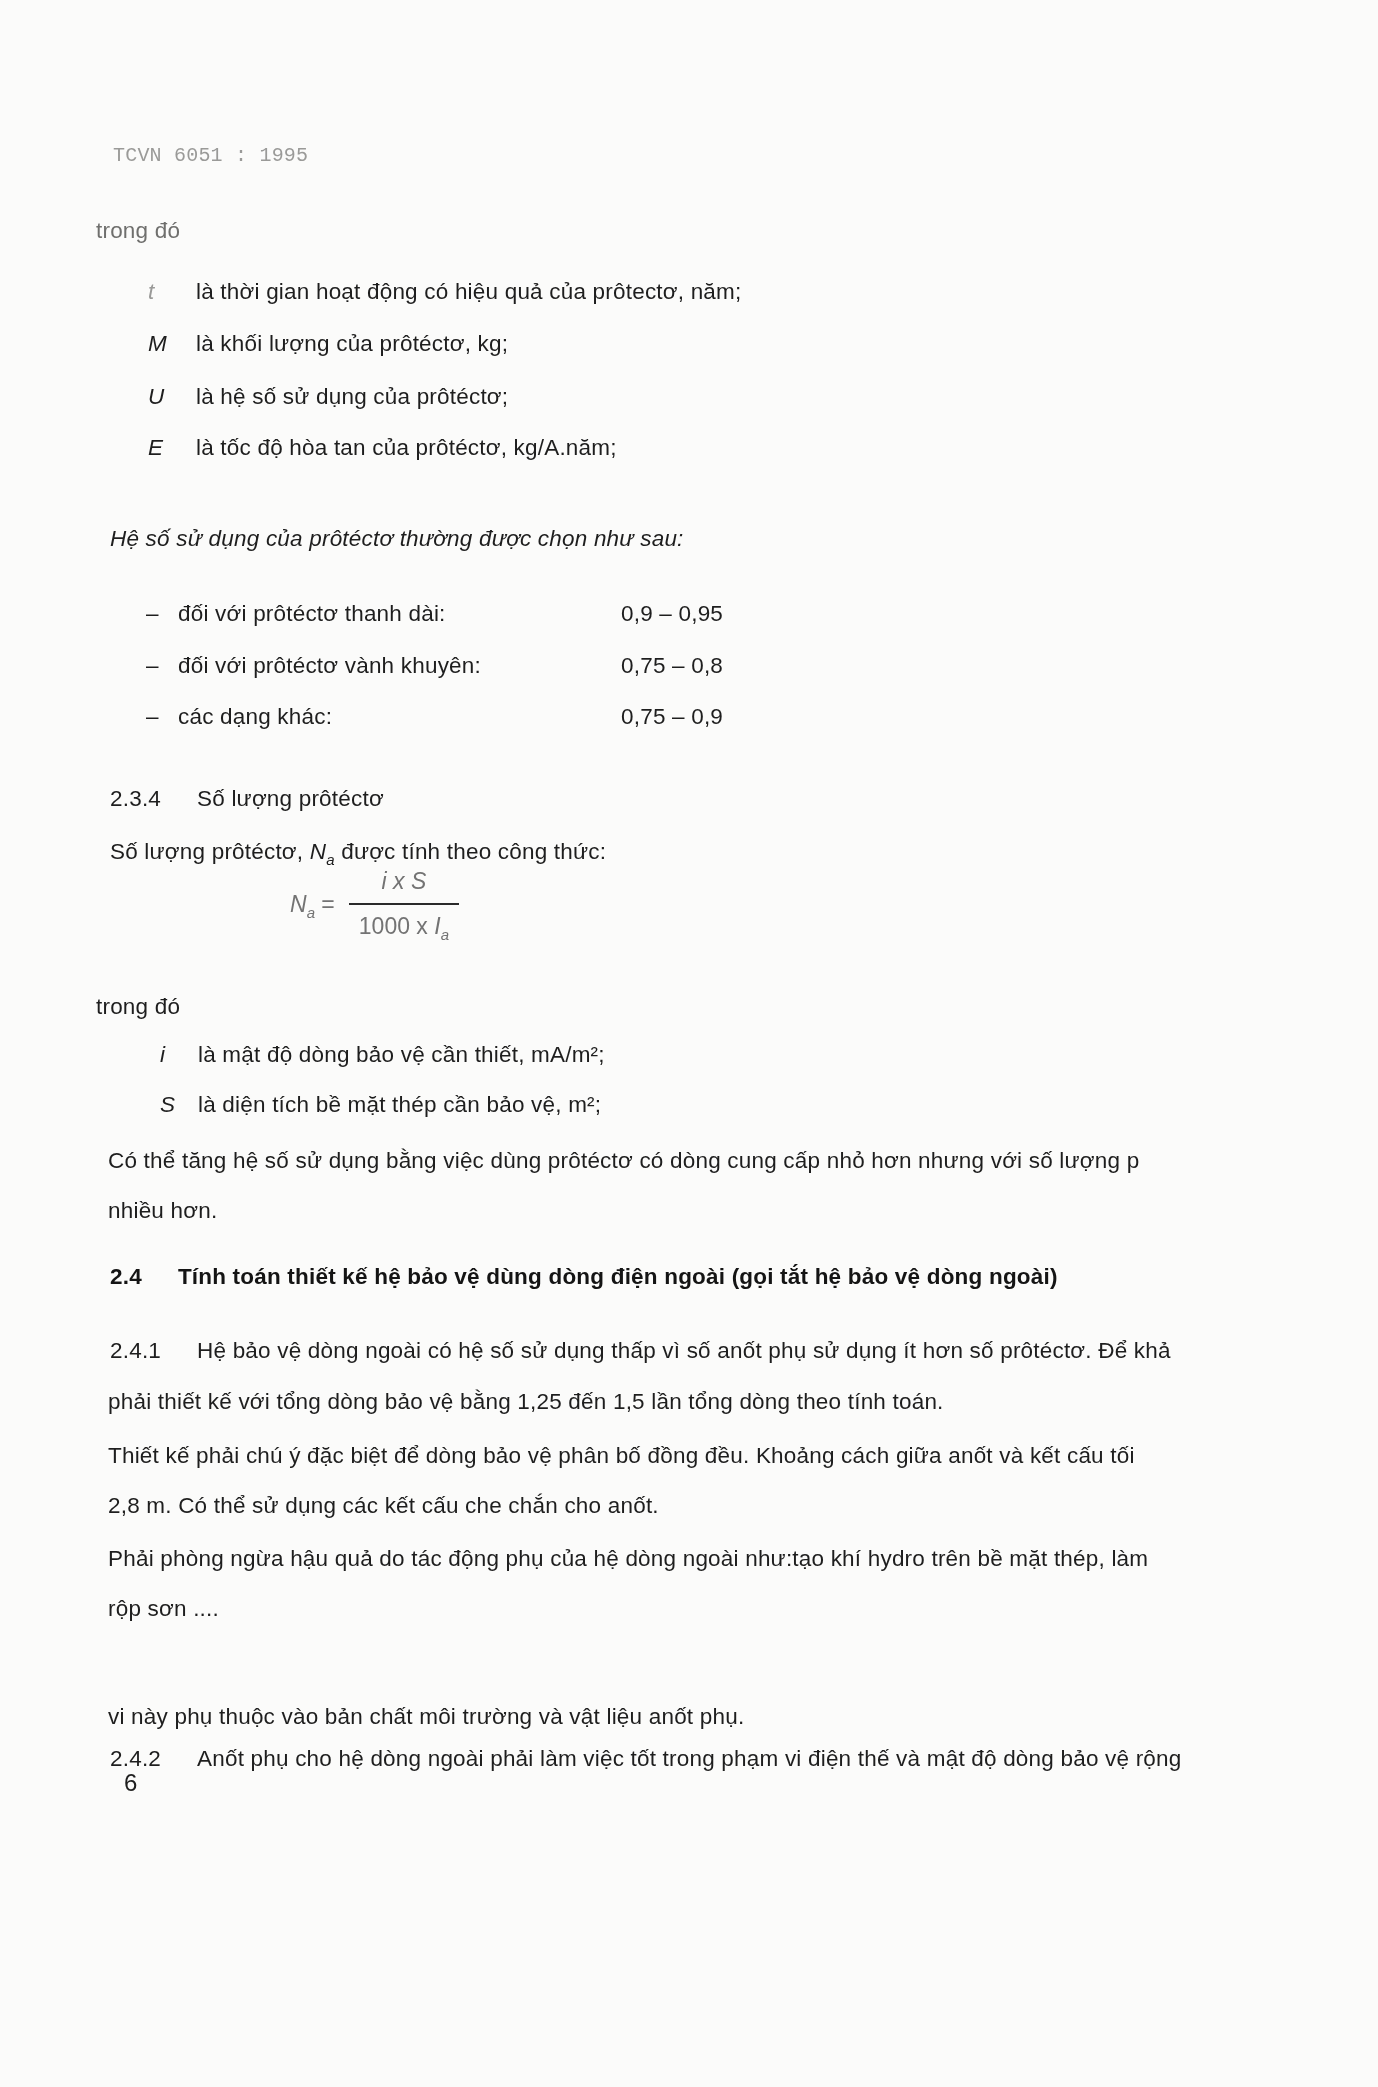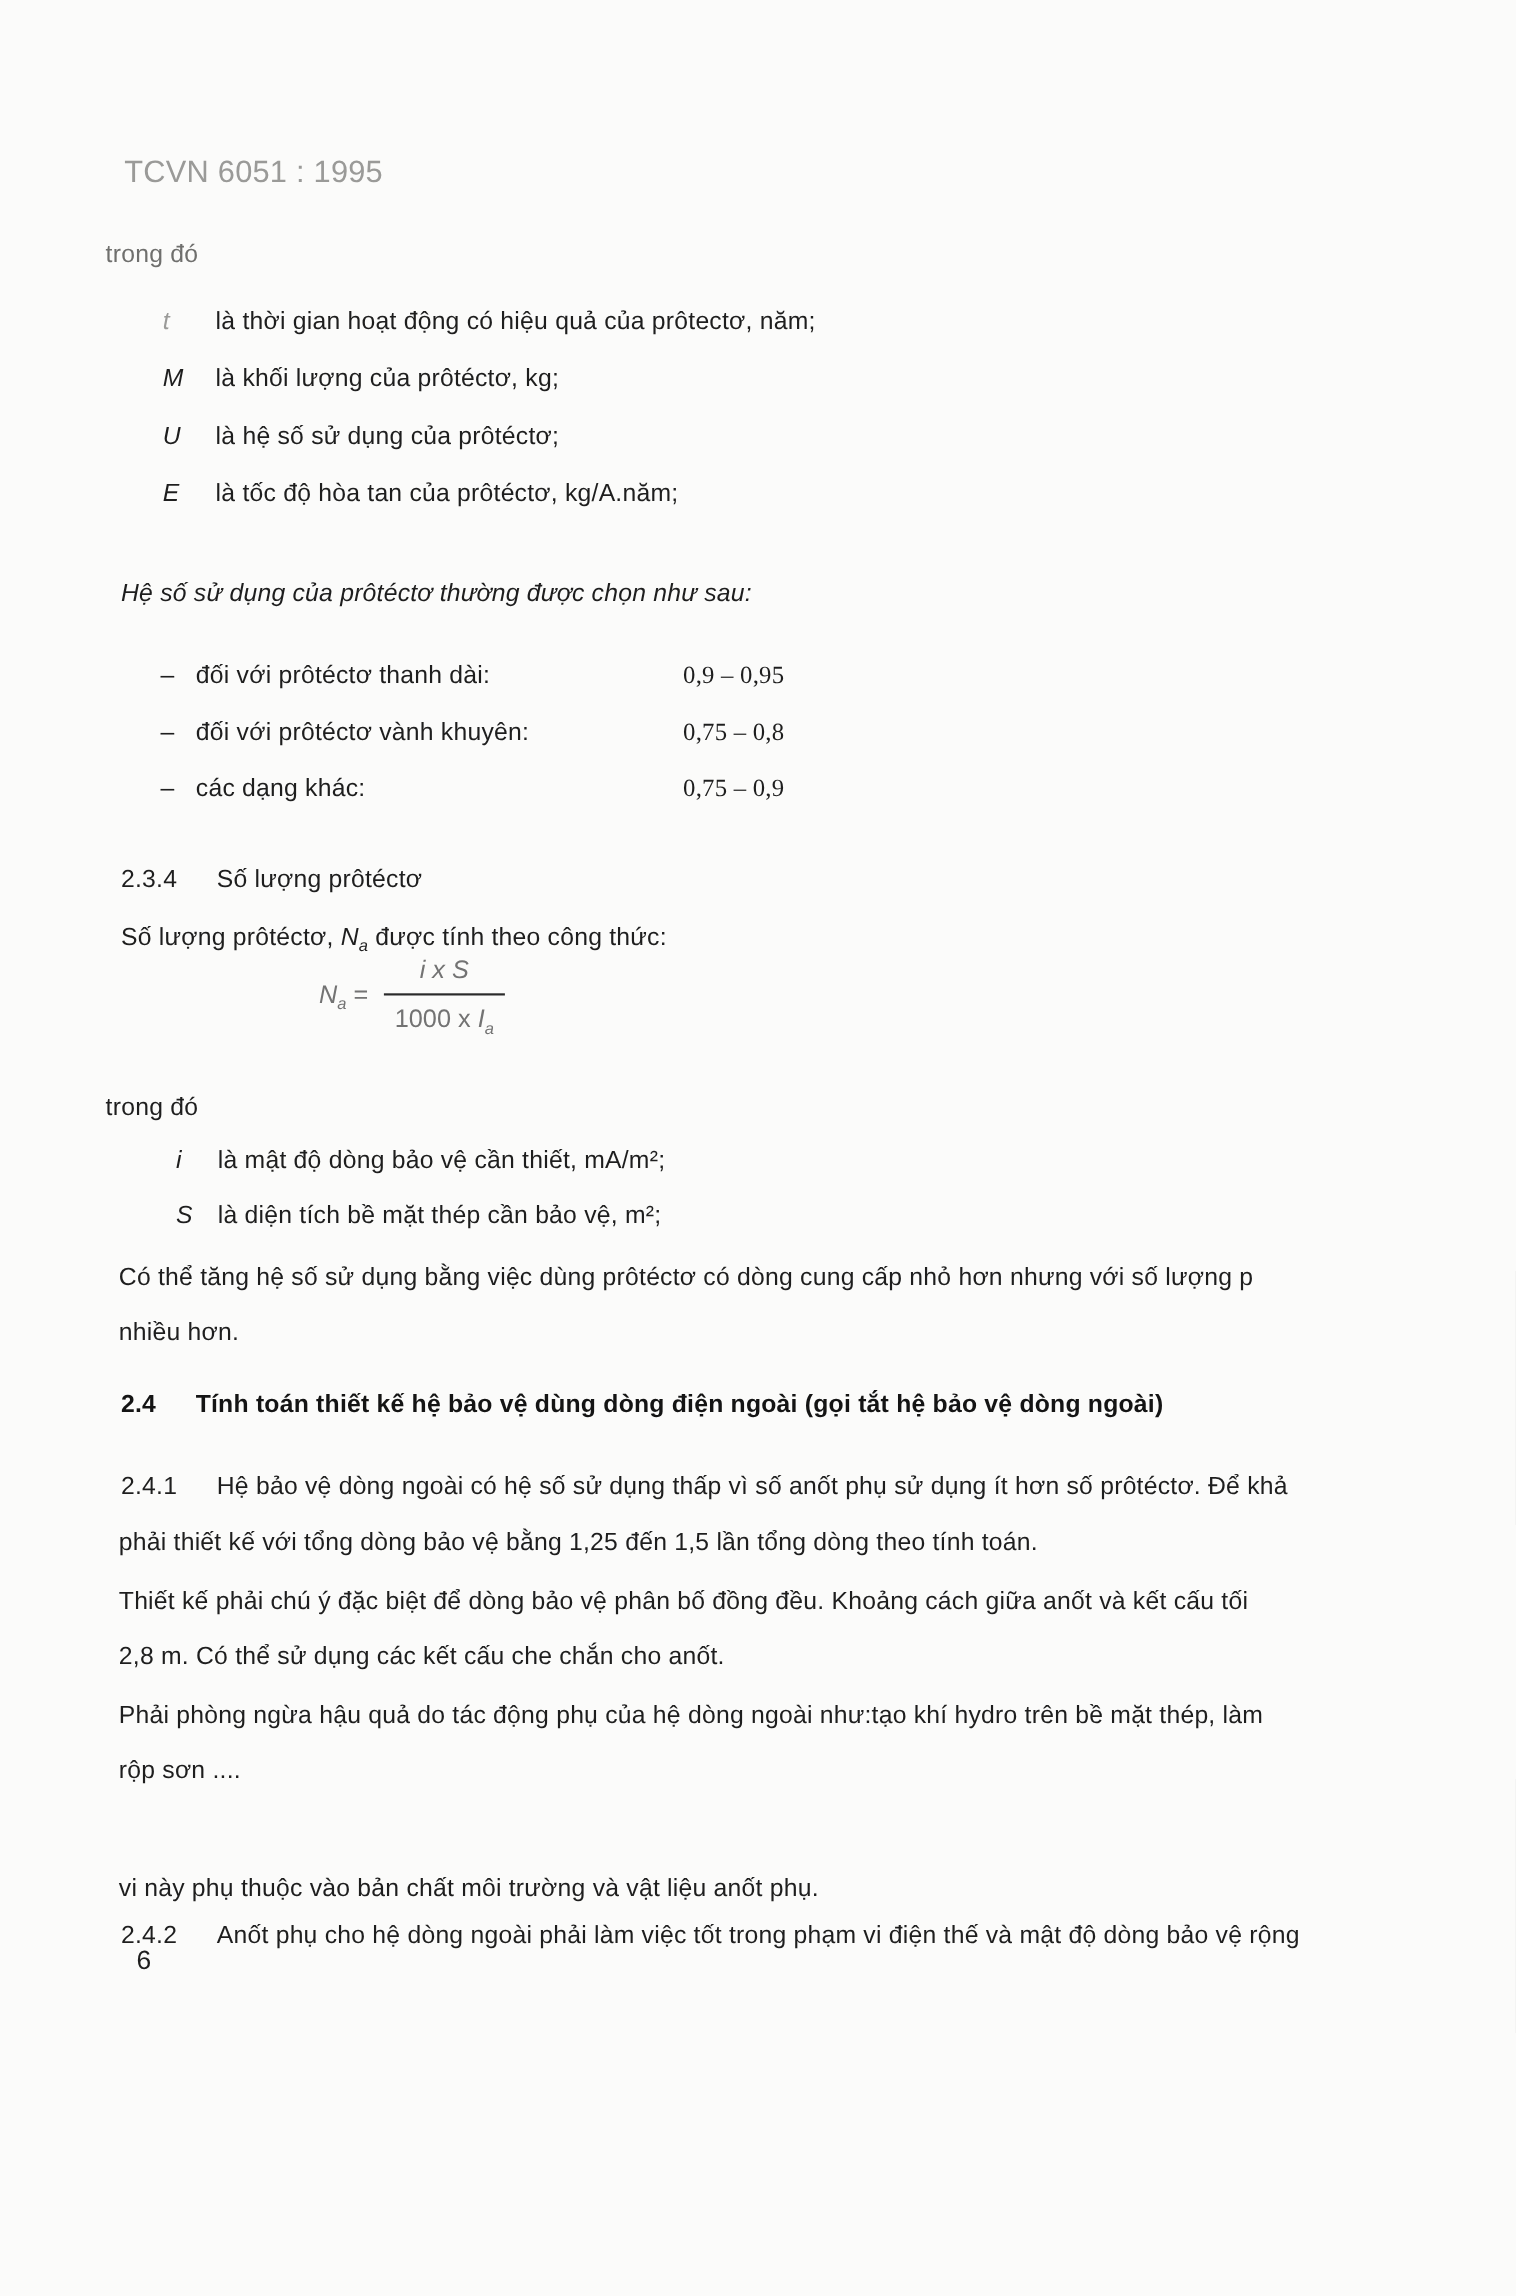--- a/index.html
+++ b/index.html
@@ -18,39 +18,39 @@
     white-space:nowrap;
     letter-spacing:.2px;
   }
   .faded{color:#9a9a98;filter:blur(.4px);}
   .semi-faded{color:#6f6f6d;filter:blur(.25px);}
   .it{font-style:italic;}
   .bold{font-weight:bold;color:#141414;}
   .sym{display:inline-block;min-width:48px;font-style:italic;}
   .sec-num{display:inline-block;margin-right:36px;}
   sub{font-size:15px;line-height:0;}
-  .val{position:absolute;left:475px;top:0;font-family:Liberation Serif, serif;}
+  .val{position:absolute;left:475px;top:0;}
   .dash{display:inline-block;width:32px;}
   
   .formula{
     position:absolute;
     display:flex;align-items:center;gap:14px;
     font-size:23px;color:#737373;
   }
   .frac{display:inline-flex;flex-direction:column;align-items:center;}
   .frac .fnum{padding:0 10px 8px;}
   .frac .fden{border-top:2.5px solid #2a2a2a;padding:8px 10px 0;}
   .pgnum{font-size:24px;}
 </style>
 </head>
 <body>
 
 <div class="page">
 
-  <div class="line faded" style="left:113px;top:141px;font-size:28px;">TCVN 6051 : 1995</div>
+  <div class="line faded" style="left:113px;top:141px;font-size:20px;font-family:Liberation Mono, monospace;">TCVN 6051 : 1995</div>
 
   <div class="line semi-faded" style="left:96px;top:216px;">trong đó</div>
 
   <div class="line" style="left:148px;top:277px;">
     <span class="sym faded">t</span><span>là  thời gian hoạt động có hiệu quả của prôtectơ, năm;</span>
   </div>
   <div class="line" style="left:148px;top:329px;">
     <span class="sym">M</span><span>là  khối lượng của prôtéctơ, kg;</span>
   </div>
   <div class="line" style="left:148px;top:382px;">

